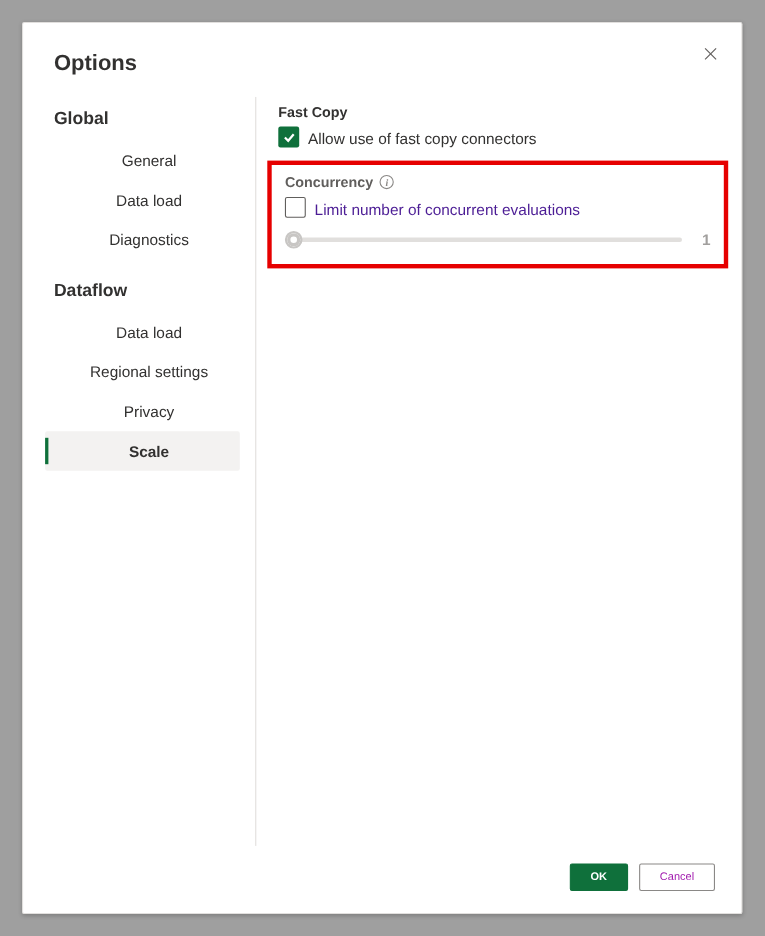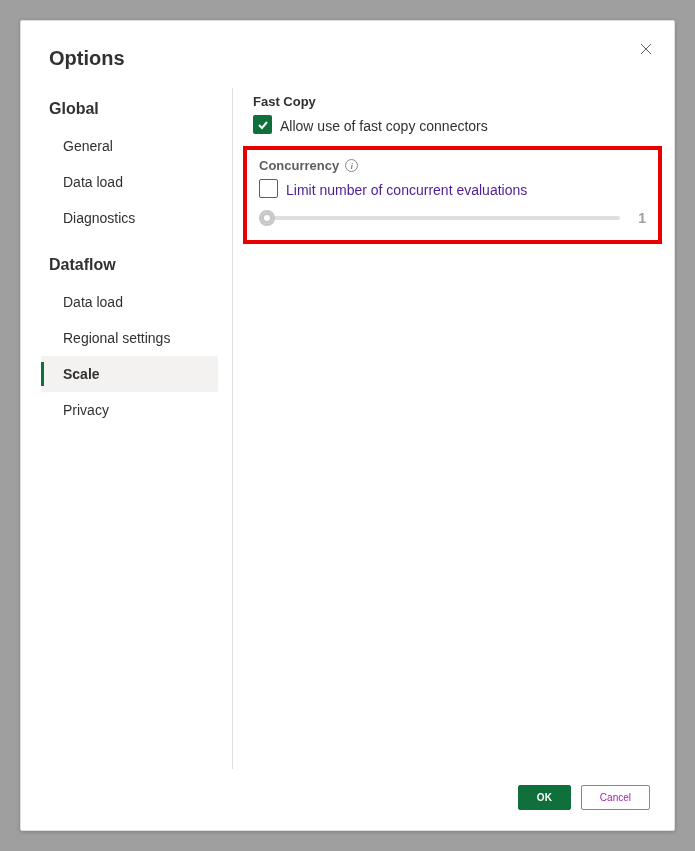--- a/index.html
+++ b/index.html
@@ -52,20 +52,21 @@
     font-weight: 600;
     font-size: 16px;
     padding: 8px 0 10px 8px;
     color: #323130;
   }
   .nav-item {
     padding: 10px 10px 10px 22px;
     cursor: pointer;
     color: #323130;
     border-radius: 2px;
+    text-align: center;
   }
   .nav-item.selected {
     background: #f3f2f1;
     font-weight: 600;
     position: relative;
   }
   .nav-item.selected::before {
     content: "";
     position: absolute;
     left: 0px; top: 6px; bottom: 6px;
@@ -196,22 +197,22 @@
     <div class="sidebar">
 
       <div class="group-header">Global</div>
       <div class="nav-item">General</div>
       <div class="nav-item">Data load</div>
       <div class="nav-item">Diagnostics</div>
 
       <div class="group-header" style="margin-top:12px">Dataflow</div>
       <div class="nav-item">Data load</div>
       <div class="nav-item">Regional settings</div>
+      <div class="nav-item">Privacy</div>
       <div class="nav-item selected">Scale</div>
-      <div class="nav-item">Privacy</div>
 
     </div>
 
     <div class="content">
 
       <div class="section-header">Fast Copy</div>
       <div class="checkbox-row">
         <div class="checkbox checked">
           <svg width="12" height="12" viewBox="0 0 12 12">
             <path d="M2 6 L5 9 L10 3" stroke="#fff" stroke-width="2" fill="none"></path>

